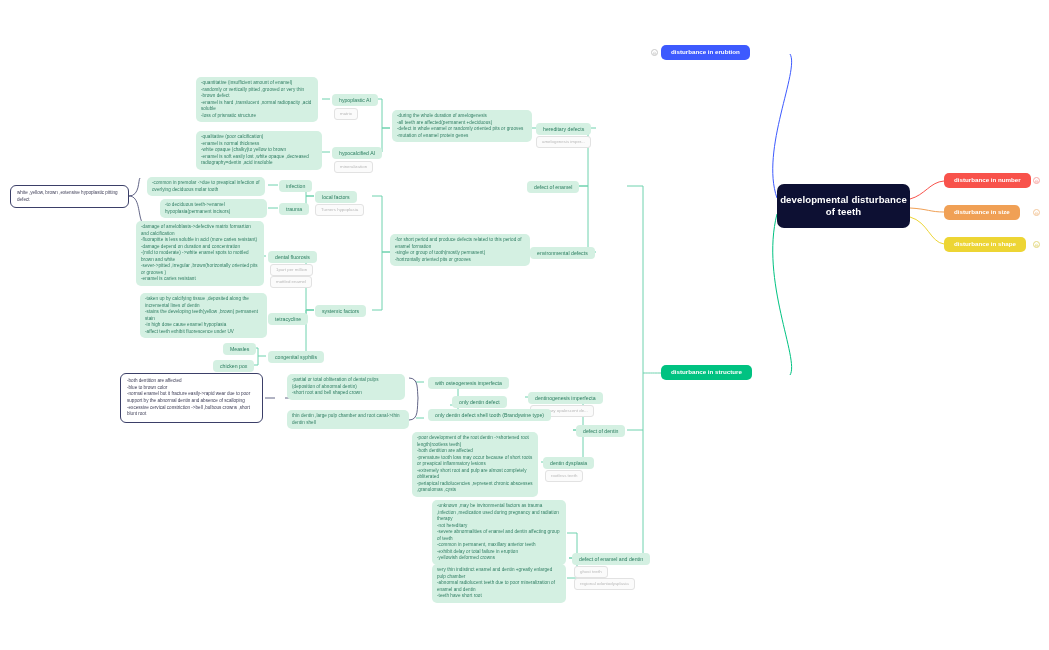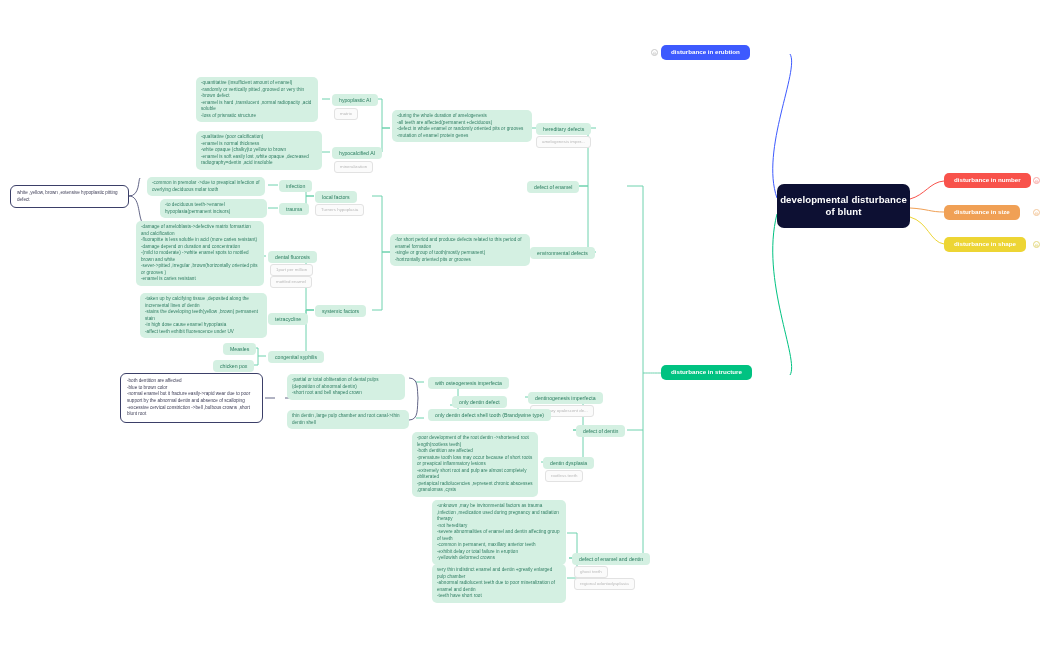--- a/index.html
+++ b/index.html
@@ -116,21 +116,21 @@
       <path d="M409 420 C 419 420 417 408 418 398" stroke="#3b3f68" stroke-width="0.8"></path>
       <path d="M265 398 L 275 398" stroke="#3b3f68" stroke-width="0.8"></path>
       <path d="M285 398 L 292 398" stroke="#3b3f68" stroke-width="0.8"></path>
 
       <path d="M569 558 L 577 558 L 577 533 L 567 533" stroke="#6ed2ae"></path>
       <path d="M569 558 L 577 558 L 577 578 L 567 578" stroke="#6ed2ae"></path>
     </g>
   </svg>
 
   <div id="central">developmental
-disturbance of blunt</div>
+disturbance of teeth</div>
 
   <div class="main" id="b-eruption">disturbance in erubtion</div>
   <div class="collapse" id="c-eruption">⊖</div>
 
   <div class="main" id="b-structure">disturbance in structure</div>
 
   <div class="main" id="b-number">disturbance in number</div>
   <div class="collapse" id="c-number">⊖</div>
 
   <div class="main" id="b-size">disturbance in size</div>

